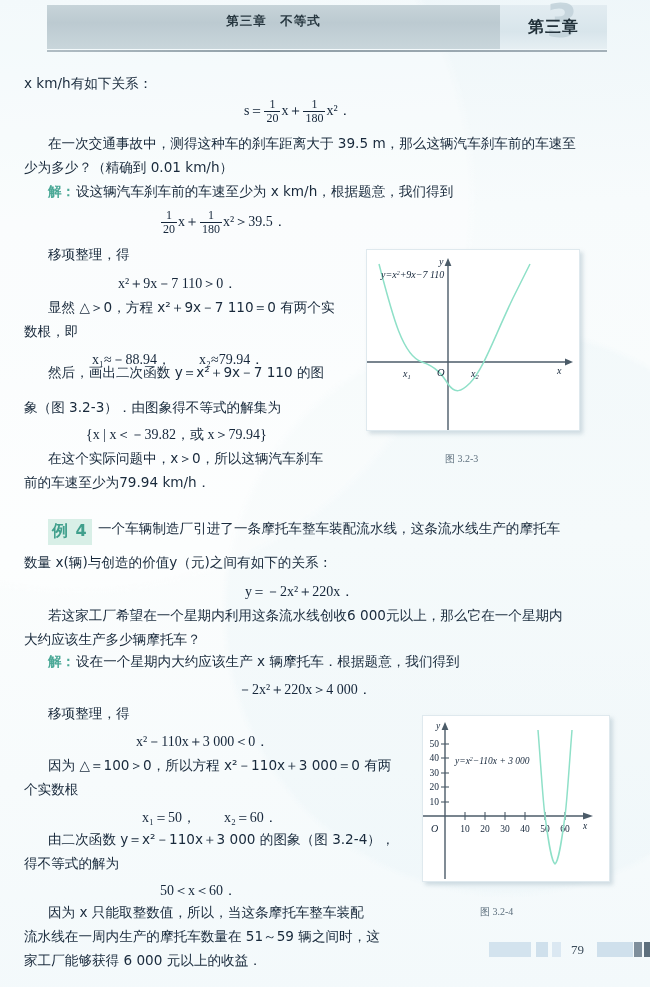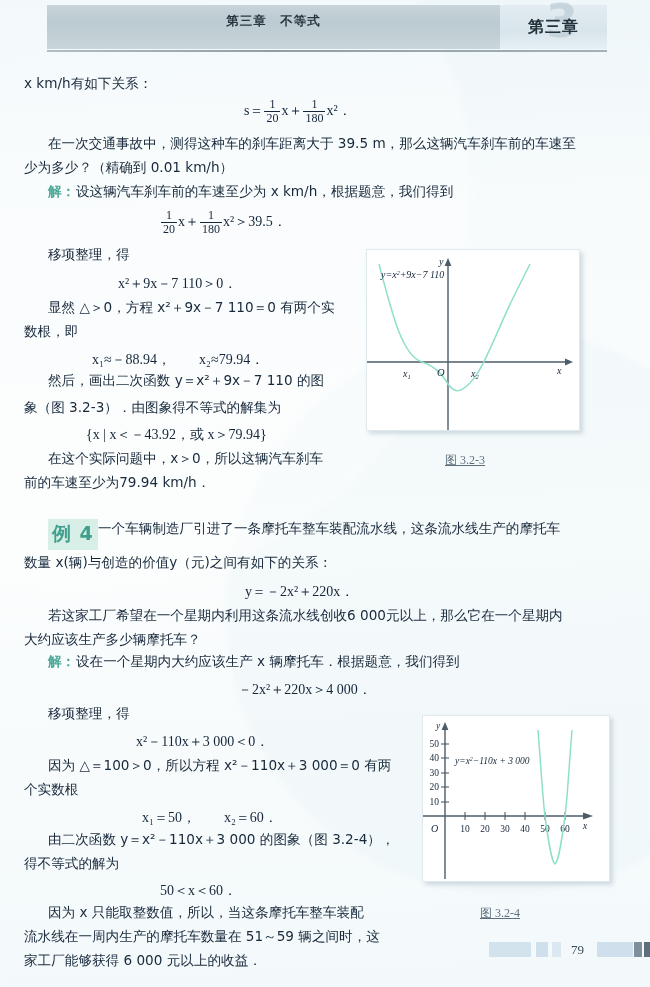--- a/index.html
+++ b/index.html
@@ -75,37 +75,36 @@
     margin:0 1px;position:relative;top:-1px;
   }
   .frac .num{display:block;padding:0 2px;}
   .frac .den{display:block;border-top:1px solid #15263a;padding:0 2px;}
   .jie{color:#4aa896;font-weight:bold;}
   .exlabel{
     position:absolute;
     background:#d8efe7;
     color:#3f9f8c;
     font-weight:bold;
-    font-size:19px;
+    font-size:16px;
     padding:2px 4px 3px 4px;
     font-family:"DejaVu Sans","Liberation Sans",sans-serif;
     letter-spacing:1px;
   }
   
   .figbox{
     position:absolute;background:#ffffff;
     border:1px solid #dfe9ee;
     box-shadow:3px 3px 4px rgba(140,165,180,.35);
   }
   .figcap{
     position:absolute;
-    font-size:12px;color:#5d6f7d;
+    font-size:10px;color:#5d6f7d;
     font-family:"Liberation Serif","DejaVu Serif",serif;
     white-space:nowrap;
-    text-decoration:underline;
   }
   
   .footer{position:absolute;left:0;top:930px;width:518px;height:40px;margin-left:8px;}
   .fblk{position:absolute;top:0;}
   .pagenum{
     position:absolute;
     font-size:13px;color:#3c4c5a;
     font-family:"Liberation Serif","DejaVu Serif",serif;
   }
   .fiber{
@@ -152,24 +151,24 @@
     </div>
 
     <div class="t" style="left:48px;top:248px;">移项整理，得</div>
     <div class="math" style="left:118px;top:275px;">x²＋9x－7 110＞0．</div>
 
     <div class="t" style="left:48px;top:301px;">显然 △＞0，方程 x²＋9x－7 110＝0 有两个实</div>
     <div class="t" style="left:24px;top:325px;">数根，即</div>
 
     <div class="math" style="left:92px;top:351px;">x₁≈－88.94，　　x₂≈79.94．</div>
 
-    <div class="t" style="left:48px;top:374px;">然后，画出二次函数 y＝x²＋9x－7 110 的图</div>
+    <div class="t" style="left:48px;top:366px;">然后，画出二次函数 y＝x²＋9x－7 110 的图</div>
     <div class="t" style="left:24px;top:401px;">象（图 3.2-3）．由图象得不等式的解集为</div>
 
-    <div class="math" style="left:86px;top:426px;">{x | x＜－43.92，或 x＞79.94}</div>
+    <div class="math" style="left:86px;top:426px;">{x | x＜－39.82，或 x＞79.94}</div>
 
     <div class="t" style="left:48px;top:452px;">在这个实际问题中，x＞0，所以这辆汽车刹车</div>
     <div class="t" style="left:24px;top:476px;text-align:center;">前的车速至少为79.94 km/h．</div>
 
     <div class="exlabel" style="left:48px;top:519px;">例 4</div>
     <div class="t" style="left:24px;top:556px;">数量 x(辆)与创造的价值y（元)之间有如下的关系：</div>
     <div class="t" style="left:98px;top:522px;">一个车辆制造厂引进了一条摩托车整车装配流水线，这条流水线生产的摩托车</div>
     <div class="math" style="left:245px;top:583px;">y＝－2x²＋220x．</div>
     <div class="t" style="left:48px;top:609px;">若这家工厂希望在一个星期内利用这条流水线创收6 000元以上，那么它在一个星期内</div>
     <div class="t" style="left:24px;top:633px;">大约应该生产多少辆摩托车？</div>

